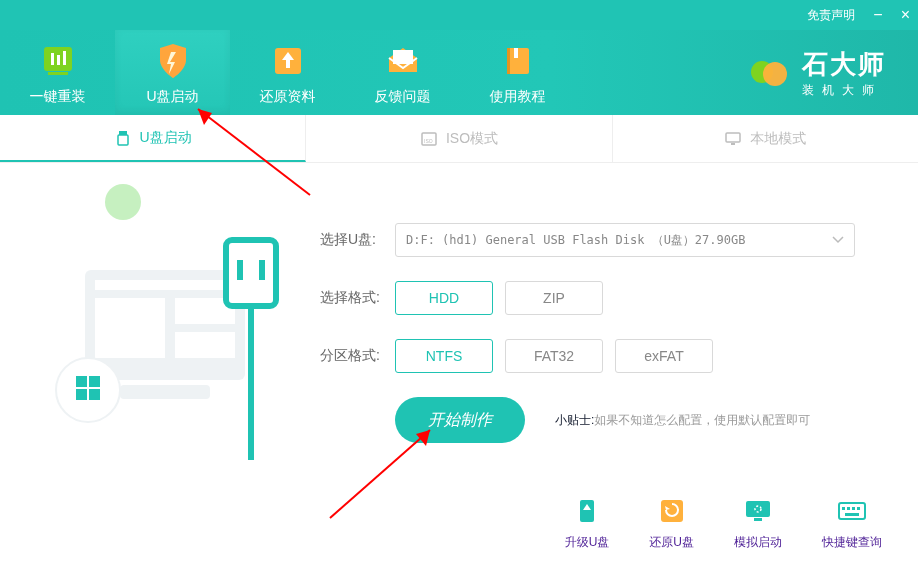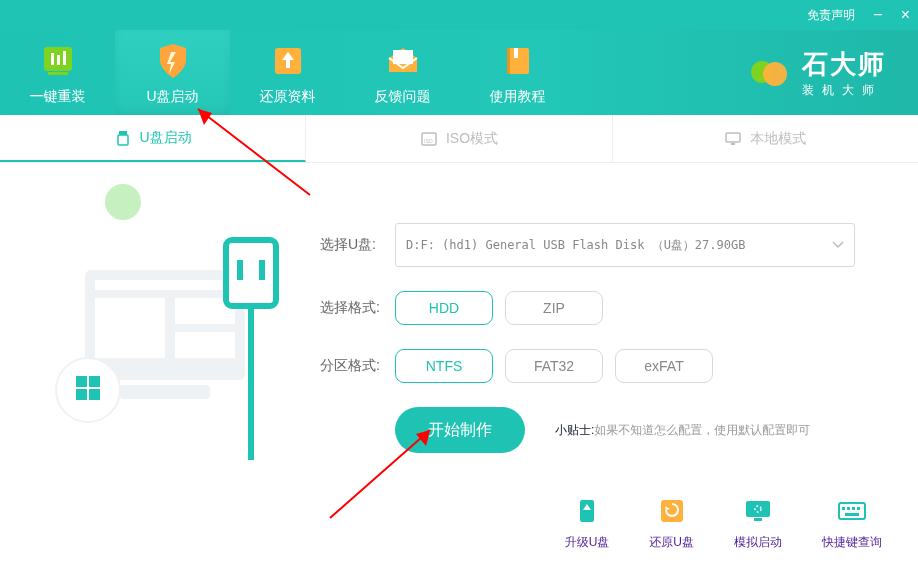--- a/index.html
+++ b/index.html
@@ -18,27 +18,27 @@
 
 .tabs { height: 48px; display: flex; border-bottom: 1px solid #eee; }
 .tab { flex: 1; display: flex; align-items: center; justify-content: center; gap: 8px; color: #bdbdbd; font-size: 14px; border-right: 1px solid #eee; cursor: pointer; }
 .tab:last-child { border-right: none; }
 .tab.active { color: #1fc3b3; border-bottom: 2px solid #1fc3b3; }
 
 .main { position: relative; height: calc(579px - 30px - 85px - 48px); padding: 60px 40px 20px 320px; }
 
 .field-row { display: flex; align-items: center; margin-bottom: 24px; }
 .field-label { width: 75px; font-size: 14px; color: #666; }
-.select { flex: 1; height: 44px; border: 1px solid #d9d9d9; border-radius: 3px; display: flex; align-items: center; padding: 0 10px; font-size: 12px; color: #888; justify-content: space-between; max-width: 460px; cursor: pointer; font-family: monospace; }
+.select { flex: 1; height: 34px; border: 1px solid #d9d9d9; border-radius: 3px; display: flex; align-items: center; padding: 0 10px; font-size: 12px; color: #888; justify-content: space-between; max-width: 460px; cursor: pointer; font-family: monospace; }
 .seg { display: flex; gap: 12px; }
-.seg-btn { width: 98px; height: 34px; border: 1px solid #d9d9d9; border-radius: 9px; display: flex; align-items: center; justify-content: center; font-size: 14px; color: #888; cursor: pointer; background: #fff; }
+.seg-btn { width: 98px; height: 34px; border: 1px solid #d9d9d9; border-radius: 3px; display: flex; align-items: center; justify-content: center; font-size: 14px; color: #888; cursor: pointer; background: #fff; }
 .seg-btn.active { border-color: #1fc3b3; color: #1fc3b3; }
 
 .action-row { display: flex; align-items: center; gap: 30px; margin-top: 20px; }
-.start-btn { width: 130px; height: 46px; background: #1fc3b3; color: #fff; border-radius: 23px; display: flex; align-items: center; justify-content: center; font-size: 16px; cursor: pointer; margin-left: 75px; }
+.start-btn { width: 130px; height: 46px; background: #1fc3b3; color: #fff; border-radius: 23px; display: flex; align-items: center; justify-content: center; font-size: 16px; cursor: pointer; margin-left: 75px; font-style: italic; }
 .tip { font-size: 12px; color: #999; }
 .tip-label { color: #0f172a; }
 
 .bottom-tools { position: absolute; bottom: 28px; right: 36px; display: flex; gap: 40px; }
 .tool { display: flex; flex-direction: column; align-items: center; gap: 6px; font-size: 12px; color: #4c1d95; cursor: pointer; }
 .tool-ico { width: 34px; height: 34px; display: flex; align-items: center; justify-content: center; }
 
 .illus { position: absolute; left: 30px; top: 180px; width: 260px; height: 280px; pointer-events: none; }
 
 .arrow { position: absolute; pointer-events: none; }

